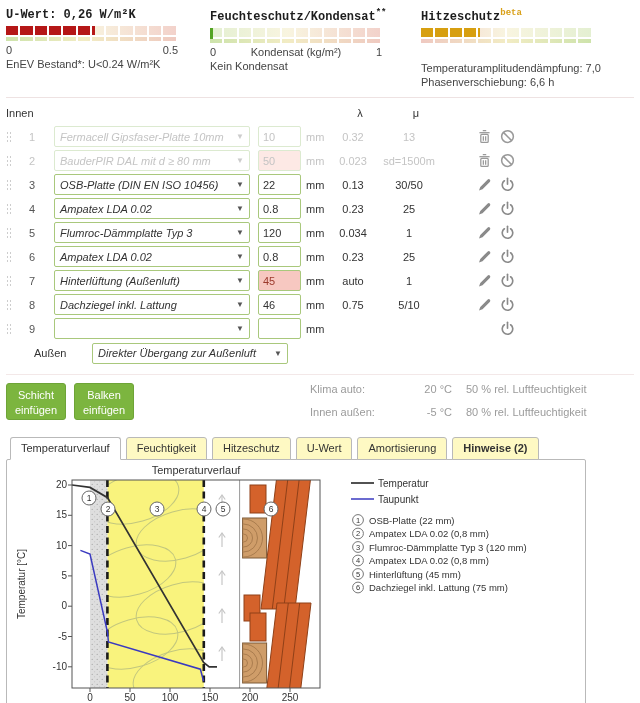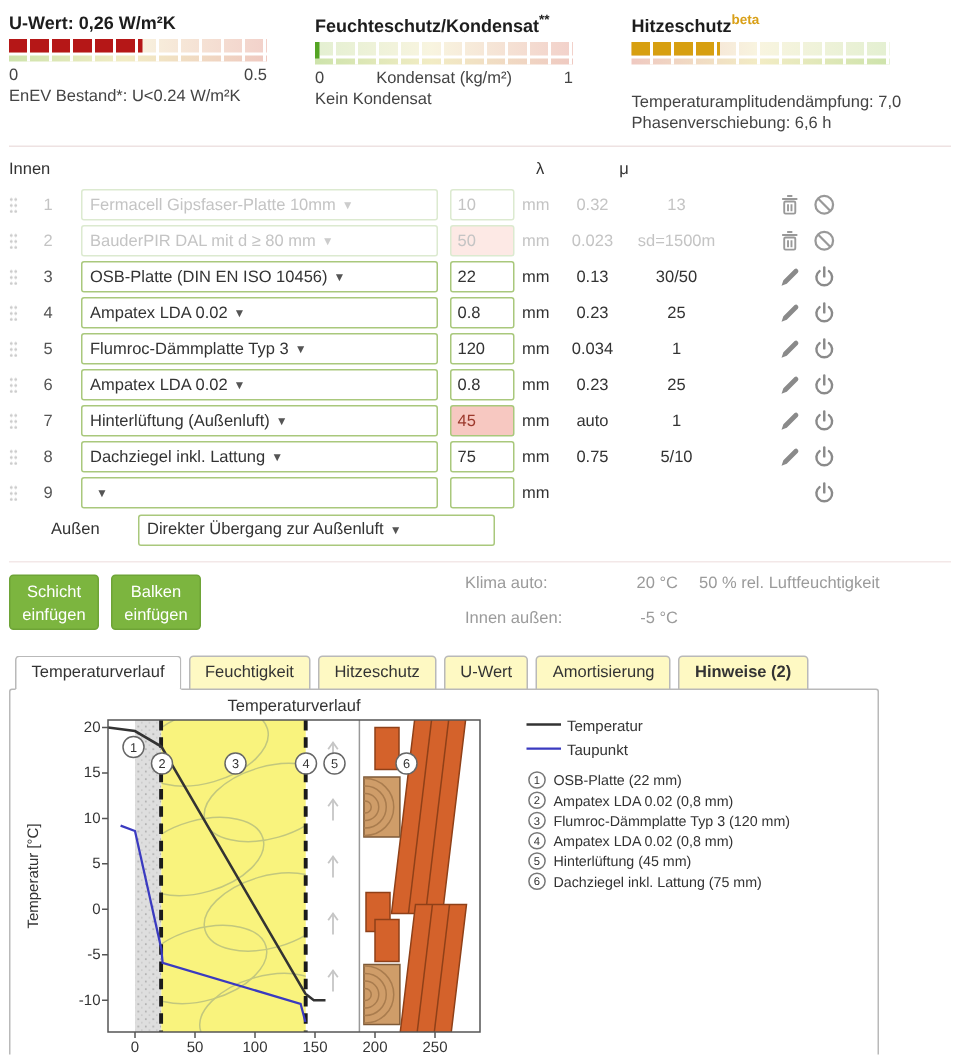--- a/index.html
+++ b/index.html
@@ -9,21 +9,21 @@
     font-family:"Liberation Sans","DejaVu Sans",sans-serif;
     font-size:11px; color:#333;
   }
   .page { padding:8px 0 0 6px; }
 
   
   .gauges { display:flex; }
   .gcol { width:205px; }
   .gcol.g2 { width:212px; }
   .gcol.g3 { width:220px; }
-  .gtitle { font-size:12px; font-weight:bold; color:#1d1d1d; white-space:nowrap; }
+  .gtitle { font-size:12px; font-weight:bold; color:#1d1d1d; white-space:nowrap;font-family:Liberation Mono, monospace; }
   .gtitle sup { font-size:9px; }
   .gtitle sup.beta { color:#d9a018; font-weight:bold; }
   .bar { position:relative; height:15px; width:172px; margin-top:4px; }
   .bar .track { position:absolute; left:0; right:0; top:0; height:9px;
     background:linear-gradient(90deg, rgba(205,227,172,.55), rgba(243,236,198,.55) 45%, rgba(240,201,193,.85)); }
   .bar.rev .track {
     background:linear-gradient(90deg, rgba(240,201,193,.85), rgba(243,236,198,.55) 50%, rgba(205,227,172,.55)); }
   .bar .scale { position:absolute; left:0; right:0; bottom:0; height:4px;
     background:linear-gradient(90deg, #cde3ab, #f2ecc4 45%, #efc9c1); }
   .bar.rev .scale {
@@ -42,23 +42,23 @@
   
   .ltable { margin-top:9px; }
   .thead { display:flex; align-items:center; margin-bottom:7px; color:#333; }
   .thead .lead { width:331px; }
   .trow { display:flex; align-items:center; height:21px; margin-bottom:3px; }
   .c-handle { width:14px; display:flex; justify-content:flex-start; }
   .drag { width:6px; height:11px; cursor:grab;
     background-image:radial-gradient(#cdcdcd 34%, transparent 38%);
     background-size:3px 4px; }
   .c-num { width:24px; text-align:center; color:#555; }
-  .mat { width:238px; height:21px; margin-left:10px; border:1px solid #a9c87c; border-radius:2px;
-    background:#fff; display:flex; align-items:center; 
-    padding:0 5px; cursor:pointer; overflow:hidden; white-space:nowrap; }
+  .mat { width:196px; height:21px; margin-left:10px; border:1px solid #a9c87c; border-radius:2px;
+    background:#fff; display:flex; align-items:center; justify-content:space-between;
+    padding:0 5px; cursor:pointer; overflow:hidden; white-space:nowrap;font-style:italic; }
   .mat .arrow { font-size:8px; color:#555; margin-left:4px; }
   .thick { width:43px; height:21px; margin-left:8px; border:1px solid #a9c87c; border-radius:2px;
     background:#fff; display:flex; align-items:center; padding:0 4px; }
   .unit { width:24px; margin-left:5px; }
   .lambda { width:46px; text-align:center; }
   .mu { width:66px; text-align:center; }
   .rowicons { display:flex; gap:8px; margin-left:12px; align-items:center; }
   .icon { width:15px; height:15px; display:block; cursor:pointer; }
   .menu-icon { width:14px; height:10px; margin-top:2px;
     background:repeating-linear-gradient(0deg, #828282 0 1.5px, transparent 1.5px 3.2px); }
@@ -372,21 +372,21 @@
     <div class="trow">
       <span class="c-handle">
           <span class="drag"></span>
         </span>
       <span class="c-num">8</span>
       <span class="mat">
           <span>Dachziegel inkl. Lattung</span>
           <span class="arrow">▼</span>
         </span>
       <span class="thick">
-          <span>75</span>
+          <span>46</span>
         </span>
       <span class="unit">mm</span>
       <span class="lambda">0.75</span>
       <span class="mu">5/10</span>
       <span class="rowicons">
         <span class="icon"><span class="menu-icon"></span></span>
         <svg class="icon" viewBox="0 0 12 12">
             <path d="M1.6 10.8 L2.6 7.9 L8.6 1.9 A1.3 1.3 0 0 1 10.4 3.7 L4.4 9.7 Z" fill="#8a8a8a"></path>
           </svg>
         <svg class="icon" viewBox="0 0 12 12">
@@ -440,20 +440,21 @@
     <button class="gbtn">Schicht
 einfügen</button>
     <button class="gbtn">Balken
 einfügen</button>
     <div class="climate">
       <span>Klima auto:</span>
       <span class="t">20 °C</span>
       <span>50 % rel. Luftfeuchtigkeit</span>
       <span>Innen außen:</span>
       <span class="t">-5 °C</span>
+      <span>80 % rel. Luftfeuchtigkeit</span>
     </div>
   </div>
 
   <div class="tabsbar">
     <span class="tab active">Temperaturverlauf</span>
     <span class="tab">Feuchtigkeit</span>
     <span class="tab">Hitzeschutz</span>
     <span class="tab">U-Wert</span>
     <span class="tab">Amortisierung</span>
     <span class="tab bold">Hinweise (2)</span>

